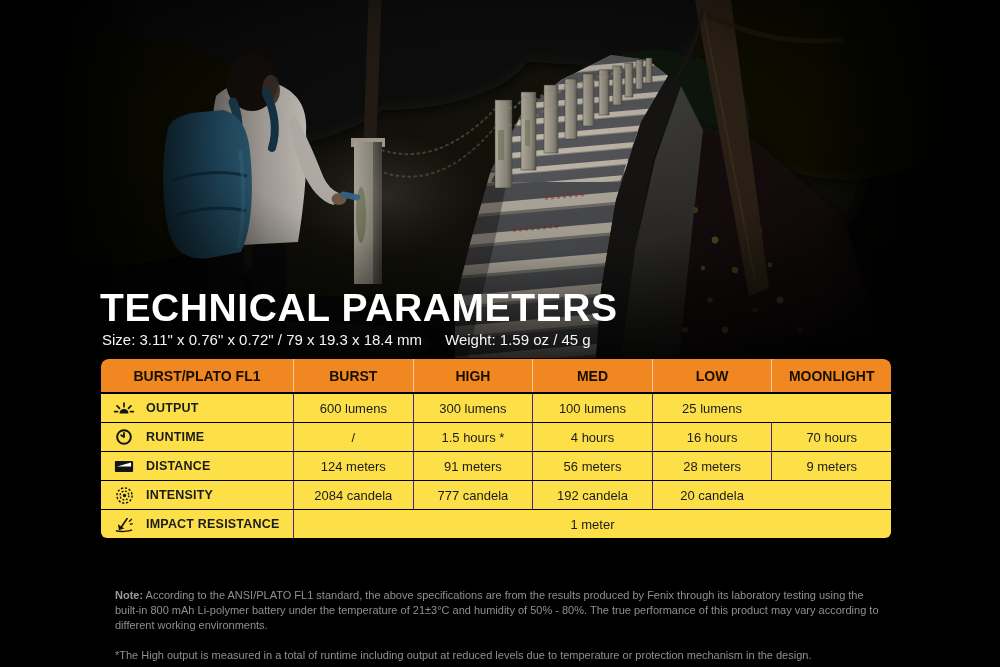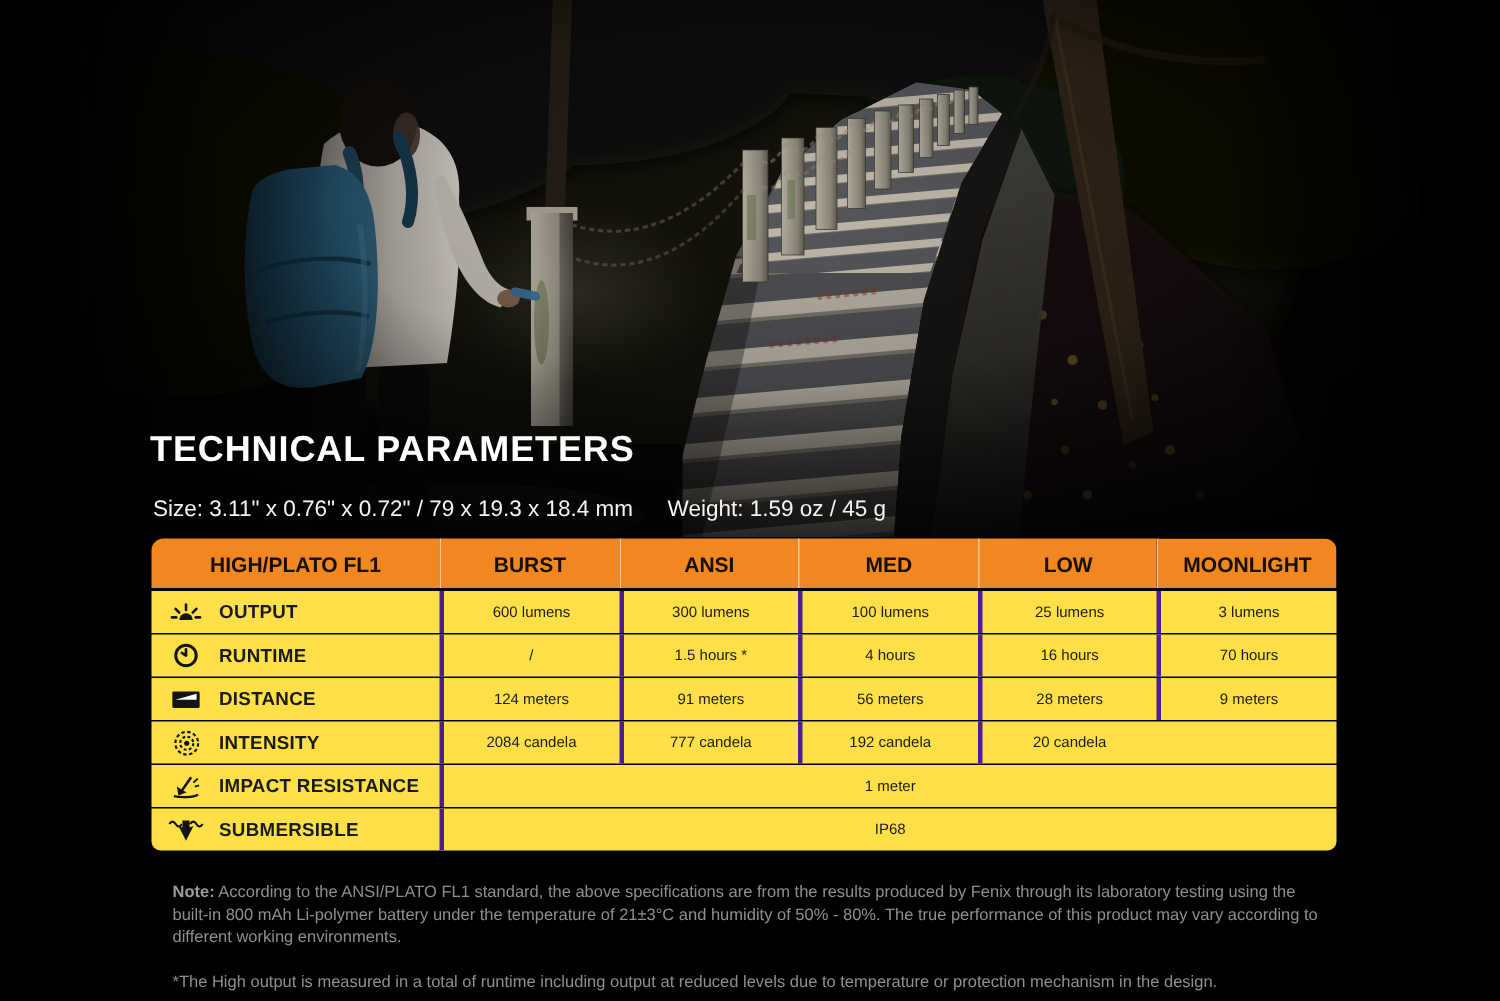--- a/index.html
+++ b/index.html
@@ -3,42 +3,42 @@
 <meta charset="utf-8">
 <style>
   html,body{margin:0;padding:0;background:#000;}
   .stage{
     position:relative;width:1000px;height:667px;background:#000;overflow:hidden;
     font-family:"Liberation Sans",sans-serif;-webkit-font-smoothing:antialiased;
   }
   .photo{position:absolute;left:55px;top:0;width:890px;height:358px;background:#030302;}
   .page-title{
     position:absolute;left:100px;top:286px;margin:0;
-    font-size:24px;font-weight:bold;color:#fff;letter-spacing:.6px;z-index:5;
+    font-size:39px;font-weight:bold;color:#fff;letter-spacing:.6px;z-index:5;
   }
   .specs-line{
     position:absolute;left:102px;top:331px;z-index:5;
     font-size:15px;color:#f4f4f4;white-space:nowrap;
   }
   .specs-line .weight{margin-left:23px;}
   .spec-table{position:absolute;left:101px;top:359px;width:790px;z-index:5;}
   .thead{display:grid;grid-template-columns:192px repeat(5,1fr);height:33px;margin-bottom:2px;}
   .th{
     background:#F08721;color:#161000;font-weight:bold;font-size:14px;
     display:flex;align-items:center;justify-content:center;
     border-left:1px solid rgba(255,255,255,.55);
   }
   .th:first-child{border-left:none;border-top-left-radius:8px;}
   .th:last-child{border-top-right-radius:8px;}
   .tbody{display:grid;grid-auto-rows:28px;row-gap:1px;}
   .tr{display:grid;grid-template-columns:192px repeat(5,1fr);background:#fde047;}
   .tr:last-child{border-bottom-left-radius:6px;border-bottom-right-radius:6px;overflow:hidden;}
   .td{
     display:flex;align-items:center;justify-content:center;
-    font-size:10px;color:#1b1b1b;border-left:3px solid #4c1d95;min-width:0;
+    font-size:13px;color:#1b1b1b;border-left:1px solid #4c1d95;min-width:0;
   }
   .td.label{
     justify-content:flex-start;padding-left:10px;gap:9px;
     font-weight:bold;font-size:12.5px;border-left:none;letter-spacing:.2px;
   }
   .td.span5{grid-column:2/7;}
   .cell-icon{width:26px;height:20px;flex:0 0 26px;display:flex;align-items:center;justify-content:center;}
   .notes{
     position:absolute;left:101px;top:574px;width:796px;z-index:5;
     color:#8F8F8F;font-size:11px;line-height:1.38;
@@ -211,23 +211,23 @@
     </svg>
   </div>
 
   <h1 class="page-title">TECHNICAL PARAMETERS</h1>
   <div class="specs-line">
     <span>Size: 3.11" x 0.76" x 0.72" / 79 x 19.3 x 18.4 mm</span><span class="weight">Weight: 1.59 oz / 45 g</span>
   </div>
 
   <div class="spec-table">
     <div class="thead">
-      <div class="th">HIGH/PLATO FL1</div>
+      <div class="th">BURST/PLATO FL1</div>
       <div class="th">BURST</div>
-      <div class="th">ANSI</div>
+      <div class="th">HIGH</div>
       <div class="th">MED</div>
       <div class="th">LOW</div>
       <div class="th">MOONLIGHT</div>
     </div>
     <div class="tbody">
 
       <div class="tr">
         <div class="td label">
           <span class="cell-icon">
             <svg viewBox="0 0 24 20" width="22" height="18">
@@ -240,21 +240,20 @@
                   <path d="M19.2 14h3.2"></path>
                 </g>
               </svg>
           </span>
           <span>OUTPUT</span>
         </div>
         <div class="td">600 lumens</div>
         <div class="td">300 lumens</div>
         <div class="td">100 lumens</div>
         <div class="td">25 lumens</div>
-        <div class="td">3 lumens</div>
       </div>
 
       <div class="tr">
         <div class="td label">
           <span class="cell-icon">
             <svg viewBox="0 0 20 20" width="18" height="18">
                 <circle cx="10" cy="10" r="7.6" fill="none" stroke="#141414" stroke-width="2.2"></circle>
                 <path d="M10 10V5.4M10 10 6.9 8.1" stroke="#141414" stroke-width="2" fill="none" stroke-linecap="round"></path>
               </svg>
           </span>
@@ -310,33 +309,20 @@
                 <path d="M3 17.5c5 1.2 14 1 18-1" stroke="#141414" stroke-width="1.6" fill="none"></path>
                 <path d="M15 3 8.5 12.5 5.2 10.4l1.2 6.6 6.2-2.4-2.6-1L16.6 4z" fill="#141414"></path>
                 <path d="M17.5 7.5l3.2-3M18.5 10.5l3.2-1" stroke="#141414" stroke-width="1.4" fill="none"></path>
               </svg>
           </span>
           <span>IMPACT RESISTANCE</span>
         </div>
         <div class="td span5">1 meter</div>
       </div>
 
-      <div class="tr">
-        <div class="td label">
-          <span class="cell-icon">
-            <svg viewBox="0 0 26 18" width="24" height="17">
-                <path d="M1 4.5c1.5-2.4 3-2.4 4.5 0s3 2.4 4.5 0" stroke="#141414" stroke-width="1.6" fill="none"></path>
-                <path d="M16 4.5c1.5-2.4 3-2.4 4.5 0s3 2.4 4.5 0" stroke="#141414" stroke-width="1.6" fill="none"></path>
-                <path d="M10.4 2h5.2v5l2.8-1L13 16.5 7.6 6l2.8 1z" fill="#141414"></path>
-              </svg>
-          </span>
-          <span>SUBMERSIBLE</span>
-        </div>
-        <div class="td span5">IP68</div>
-      </div>
 
     </div>
   </div>
 
   <div class="notes">
     <p><b>Note:</b><span> According to the ANSI/PLATO FL1 standard, the above specifications are from the results produced by Fenix through its laboratory testing using the built-in 800 mAh Li-polymer battery under the temperature of 21±3°C and humidity of 50% - 80%. The true performance of this product may vary according to different working environments.</span></p>
     <p class="footnote">*The High output is measured in a total of runtime including output at reduced levels due to temperature or protection mechanism in the design.</p>
   </div>
 
 </div>

